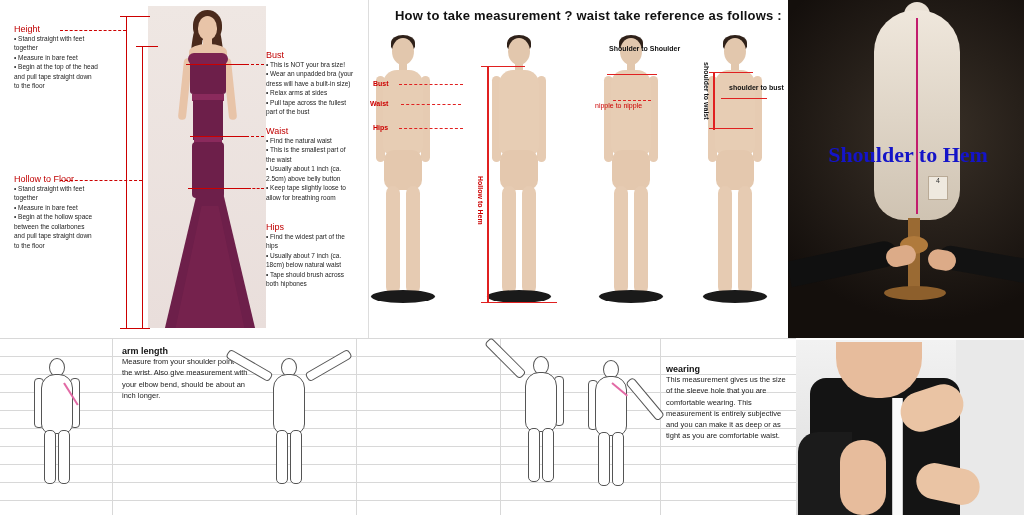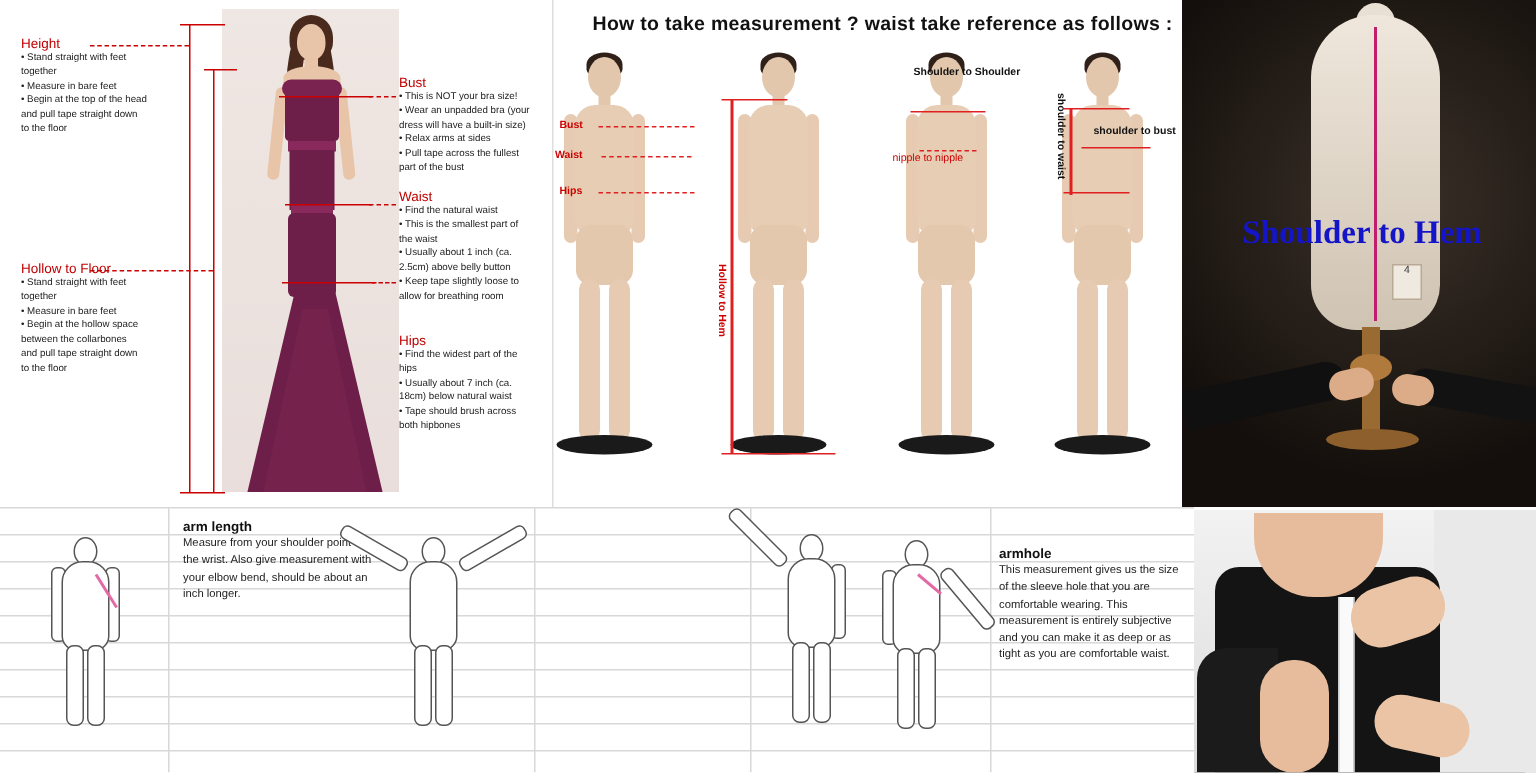--- a/index.html
+++ b/index.html
@@ -369,21 +369,21 @@
   <div class="sketch" style="left:578px;top:360px;width:64px;height:126px;">
     <div class="sk-head"></div>
     <div class="sk-armL"></div>
     <div class="sk-armR" style="transform:rotate(-40deg);transform-origin:top center;"></div>
     <div class="sk-body"></div>
       <div class="sk-legL"></div>
       <div class="sk-legR"></div>
     <div class="pinkline" style="left:34px;top:22px;width:20px;transform:rotate(40deg);transform-origin:left center;"></div>
   </div>
   <div class="abs" style="left:666px;top:364px;width:126px;">
-    <div class="sec-title">armhole</div>
+    <div class="sec-title">wearing</div>
     <div class="sec-body">This measurement gives us the size of the sleeve hole that you are comfortable wearing. This measurement is entirely subjective and you can make it as deep or as tight as you are comfortable waist.</div>
   </div>
 
   <div class="abs" id="panel-armhole-photo">
     <div class="ap-bg"></div>
     <div class="ap-bgwhite"></div>
     <div class="ap-dark"></div>
     <div class="ap-skin"></div>
     <div class="ap-sleeve"></div>
     <div class="ap-arm"></div>

